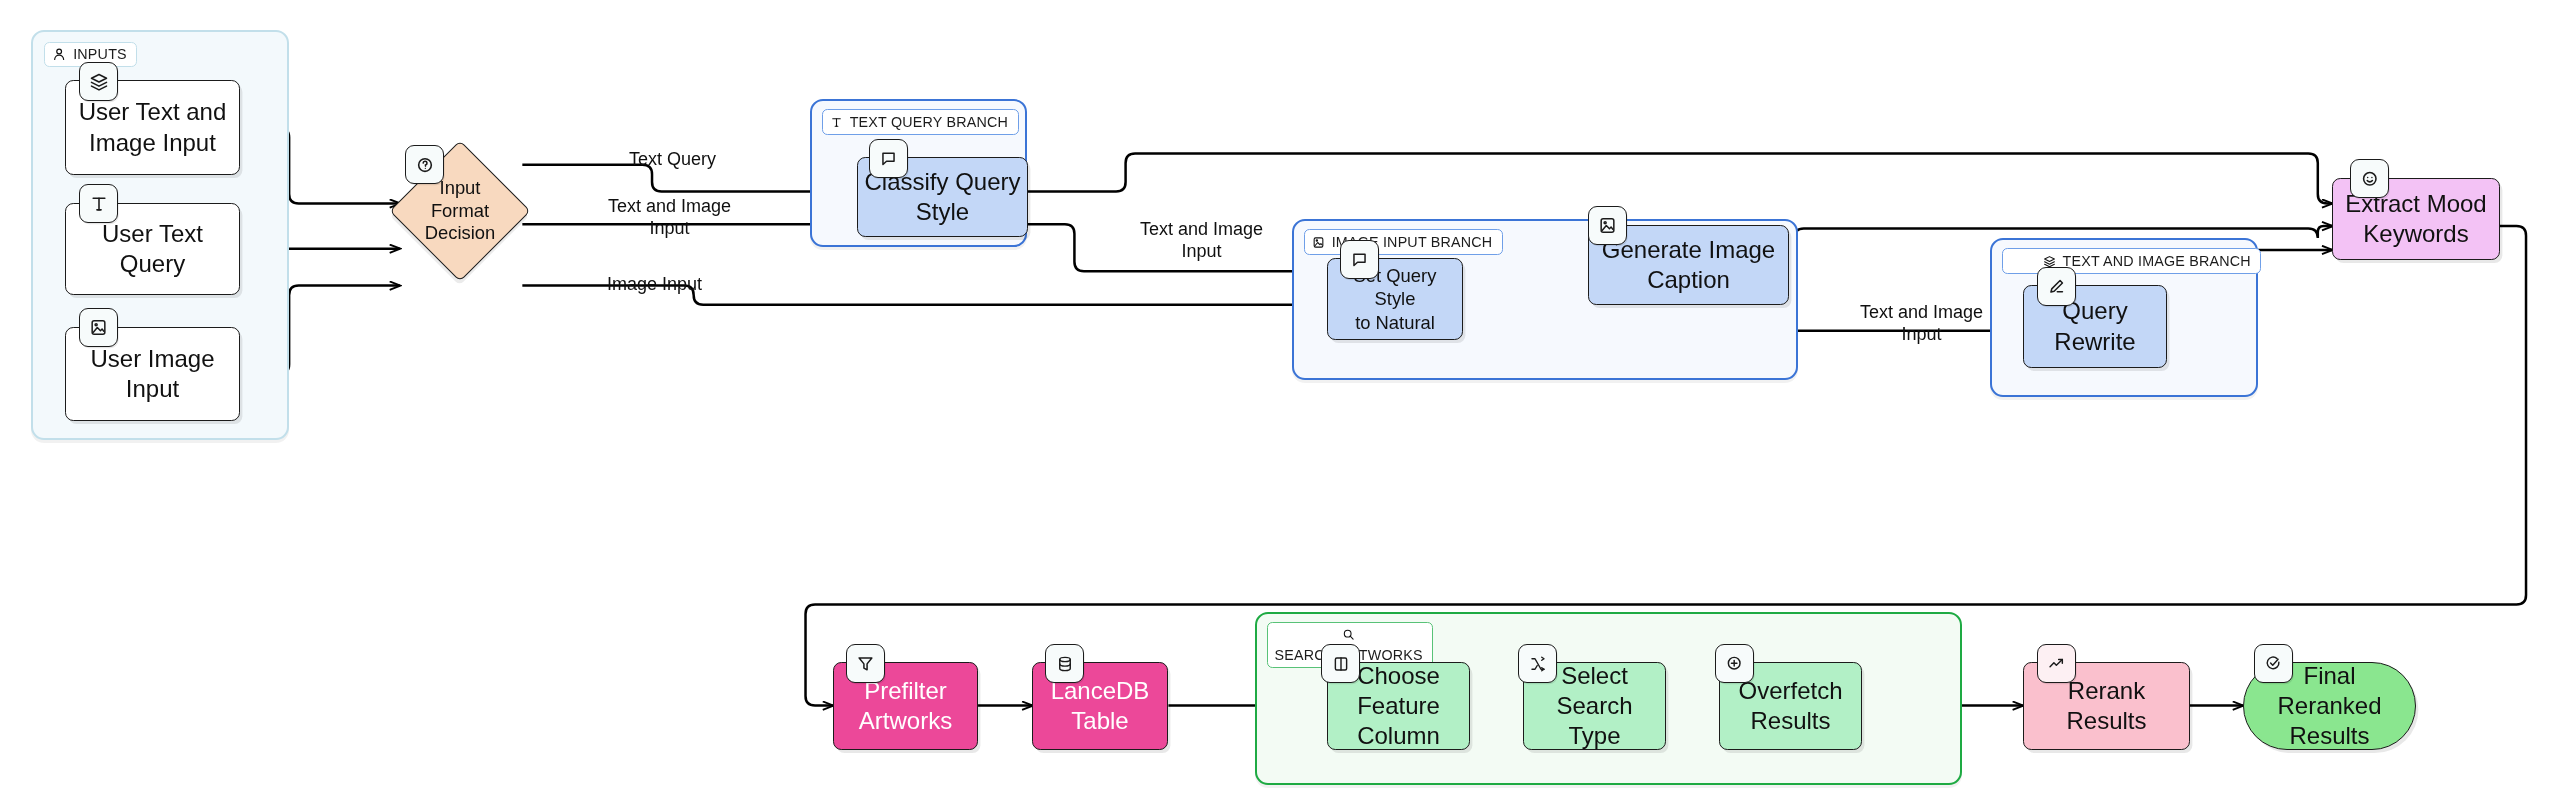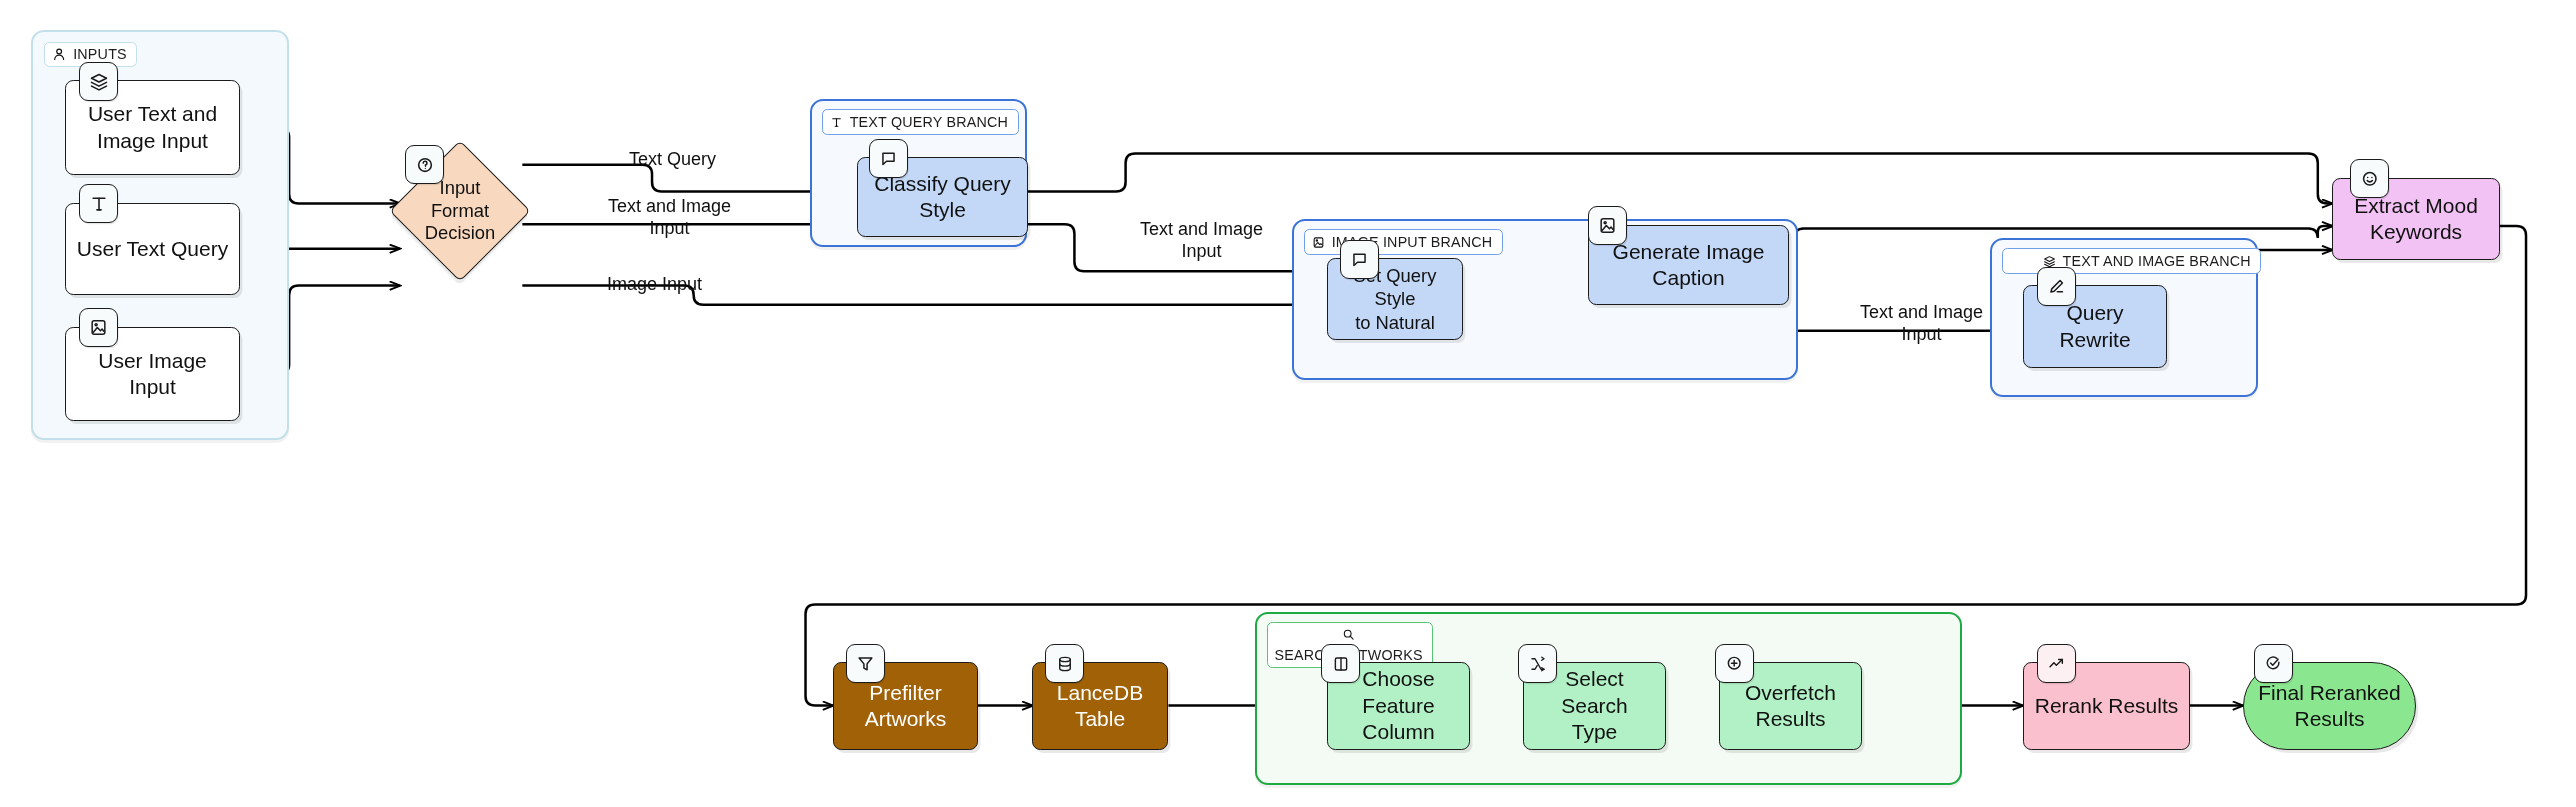--- a/index.html
+++ b/index.html
@@ -18,26 +18,26 @@
       background:#ffffff;border-radius:5.4px;padding:4.8px 9.5px 4.8px 7.1px;
       font-size:14.3px;letter-spacing:0.2px;color:#1c1c1c;white-space:nowrap;line-height:1;}
   .cluster.inputs > .cluster-label{border:1.2px solid #c2dfea;}
   .cluster.qp > .cluster-label,.cluster.sub > .cluster-label{border:1.2px solid #6f9fe8;}
   .cluster.search > .cluster-label{border:1.2px solid #58c277;}
   .cluster-label svg{display:block;}
 
   
   .node{position:absolute;box-sizing:border-box;display:flex;align-items:center;
         justify-content:center;text-align:center;border:1.8px solid #1b1b1b;
-        border-radius:8.3px;font-size:21px;line-height:1.26;color:#111;
+        border-radius:8.3px;font-size:24px;line-height:1.26;color:#111;
         box-shadow:3px 3.6px 0 -0.6px rgba(0,0,0,.09);padding:3.6px 6px;}
   .node.white{background:#ffffff;}
   .node.blue{background:#c3d7f7;}
   .node.pink{background:#f3c2f5;}
-  .node.teal{background:#a16207;color:#ffffff;border-color:#1b1b1b;}
+  .node.teal{background:#ec4899;color:#ffffff;border-color:#1b1b1b;}
   .node.mint{background:#b2f0c6;}
   .node.rose{background:#fac0cd;}
   .node.green{background:#8ae68f;}
   .node.stadium{border-radius:48px;}
 
   
   .diamond{position:absolute;}
   .diamond .dbox{position:absolute;inset:0;background:#f8d9bf;border:1.8px solid #1b1b1b;
       transform:rotate(45deg);border-radius:6px;box-shadow:3px 3.6px 0 -0.6px rgba(0,0,0,.08);}
   .diamond .dtxt{position:absolute;inset:0;display:flex;align-items:center;justify-content:center;

